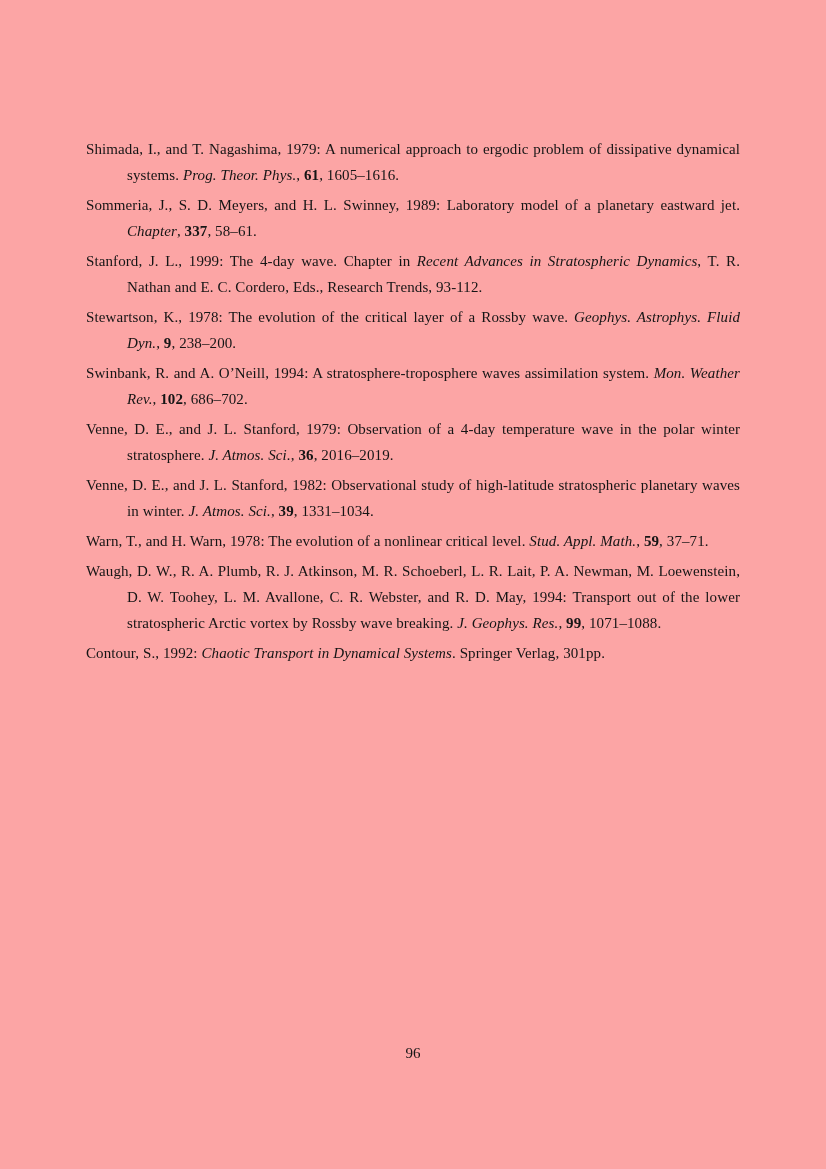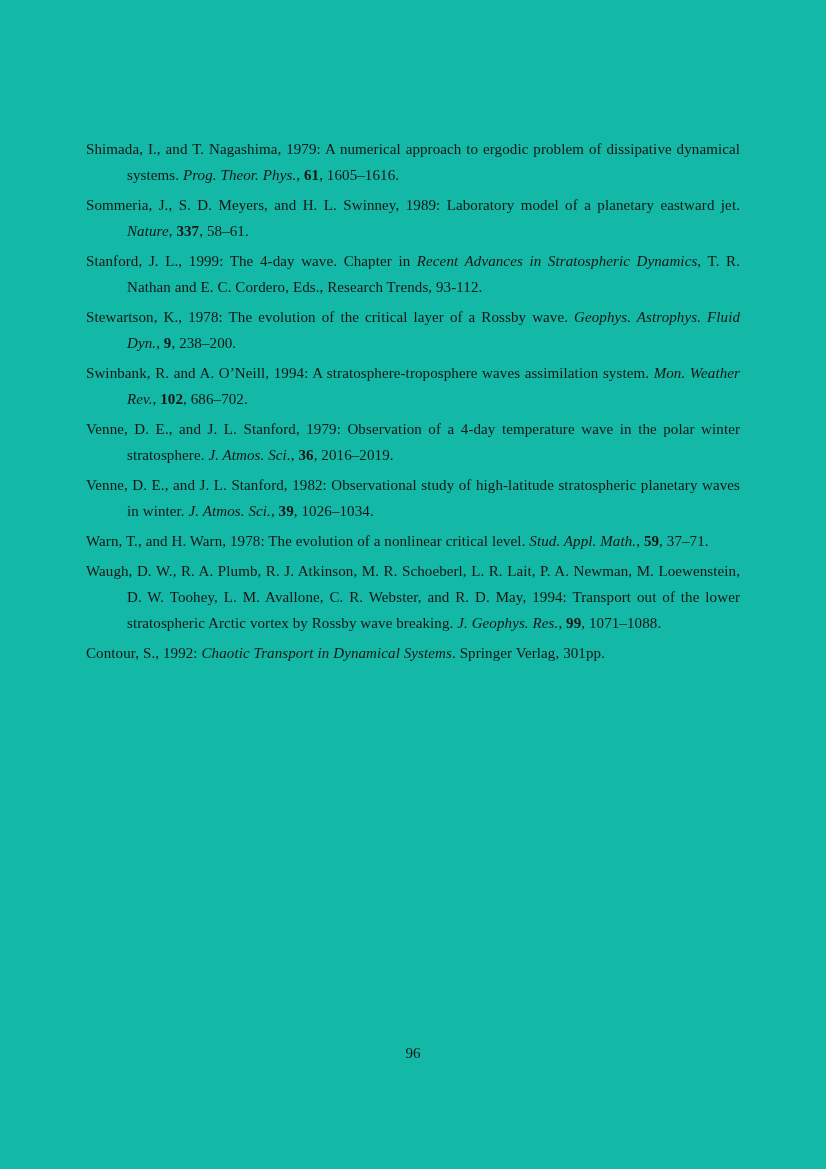--- a/index.html
+++ b/index.html
@@ -5,21 +5,21 @@
   html, body {
     margin: 0;
     padding: 0;
     background: #e8e8e8;
   }
   .page {
     position: relative;
     width: 826px;
     height: 1169px;
     margin: 0 auto;
-    background: #14b8a6;
+    background: #fca5a5;
     font-family: "Liberation Serif", "DejaVu Serif", serif;
     color: #151515;
     overflow: hidden;
   }
   .references {
     position: absolute;
     left: 86px;
     top: 136px;
     width: 654px;
   }
@@ -46,26 +46,26 @@
     line-height: 26px;
     color: #151515;
   }
 </style>
 </head>
 <body>
 
 <div class="page">
   <section class="references">
       <p class="reference"><span>Shimada, I., and T. Nagashima, 1979: A numerical approach to ergodic problem of dissipative dynamical systems. </span><span class="it">Prog. Theor. Phys.</span><span>, </span><span class="bd">61</span><span>, 1605–1616.</span></p>
-      <p class="reference"><span>Sommeria, J., S. D. Meyers, and H. L. Swinney, 1989: Laboratory model of a planetary eastward jet. </span><span class="it">Nature</span><span>, </span><span class="bd">337</span><span>, 58–61.</span></p>
+      <p class="reference"><span>Sommeria, J., S. D. Meyers, and H. L. Swinney, 1989: Laboratory model of a planetary eastward jet. </span><span class="it">Chapter</span><span>, </span><span class="bd">337</span><span>, 58–61.</span></p>
       <p class="reference"><span>Stanford, J. L., 1999: The 4-day wave. Chapter in </span><span class="it">Recent Advances in Stratospheric Dynamics</span><span>, T. R. Nathan and E. C. Cordero, Eds., Research Trends, 93-112.</span></p>
       <p class="reference"><span>Stewartson, K., 1978: The evolution of the critical layer of a Rossby wave. </span><span class="it">Geophys. Astrophys. Fluid Dyn.</span><span>, </span><span class="bd">9</span><span>, 238–200.</span></p>
       <p class="reference"><span>Swinbank, R. and A. O’Neill, 1994: A stratosphere-troposphere waves assimilation system. </span><span class="it">Mon. Weather Rev.</span><span>, </span><span class="bd">102</span><span>, 686–702.</span></p>
       <p class="reference"><span>Venne, D. E., and J. L. Stanford, 1979: Observation of a 4-day temperature wave in the polar winter stratosphere. </span><span class="it">J. Atmos. Sci.</span><span>, </span><span class="bd">36</span><span>, 2016–2019.</span></p>
-      <p class="reference"><span>Venne, D. E., and J. L. Stanford, 1982: Observational study of high-latitude stratospheric planetary waves in winter. </span><span class="it">J. Atmos. Sci.</span><span>, </span><span class="bd">39</span><span>, 1026–1034.</span></p>
+      <p class="reference"><span>Venne, D. E., and J. L. Stanford, 1982: Observational study of high-latitude stratospheric planetary waves in winter. </span><span class="it">J. Atmos. Sci.</span><span>, </span><span class="bd">39</span><span>, 1331–1034.</span></p>
       <p class="reference"><span>Warn, T., and H. Warn, 1978: The evolution of a nonlinear critical level. </span><span class="it">Stud. Appl. Math.</span><span>, </span><span class="bd">59</span><span>, 37–71.</span></p>
       <p class="reference"><span>Waugh, D. W., R. A. Plumb, R. J. Atkinson, M. R. Schoeberl, L. R. Lait, P. A. Newman, M. Loewenstein, D. W. Toohey, L. M. Avallone, C. R. Webster, and R. D. May, 1994: Transport out of the lower stratospheric Arctic vortex by Rossby wave breaking. </span><span class="it">J. Geophys. Res.</span><span>, </span><span class="bd">99</span><span>, 1071–1088.</span></p>
       <p class="reference"><span>Contour, S., 1992: </span><span class="it">Chaotic Transport in Dynamical Systems</span><span>. Springer Verlag, 301pp.</span></p>
     </section>
   <footer class="page-footer">
     <span class="page-number">96</span>
   </footer>
 </div>
 
 </body></html>

